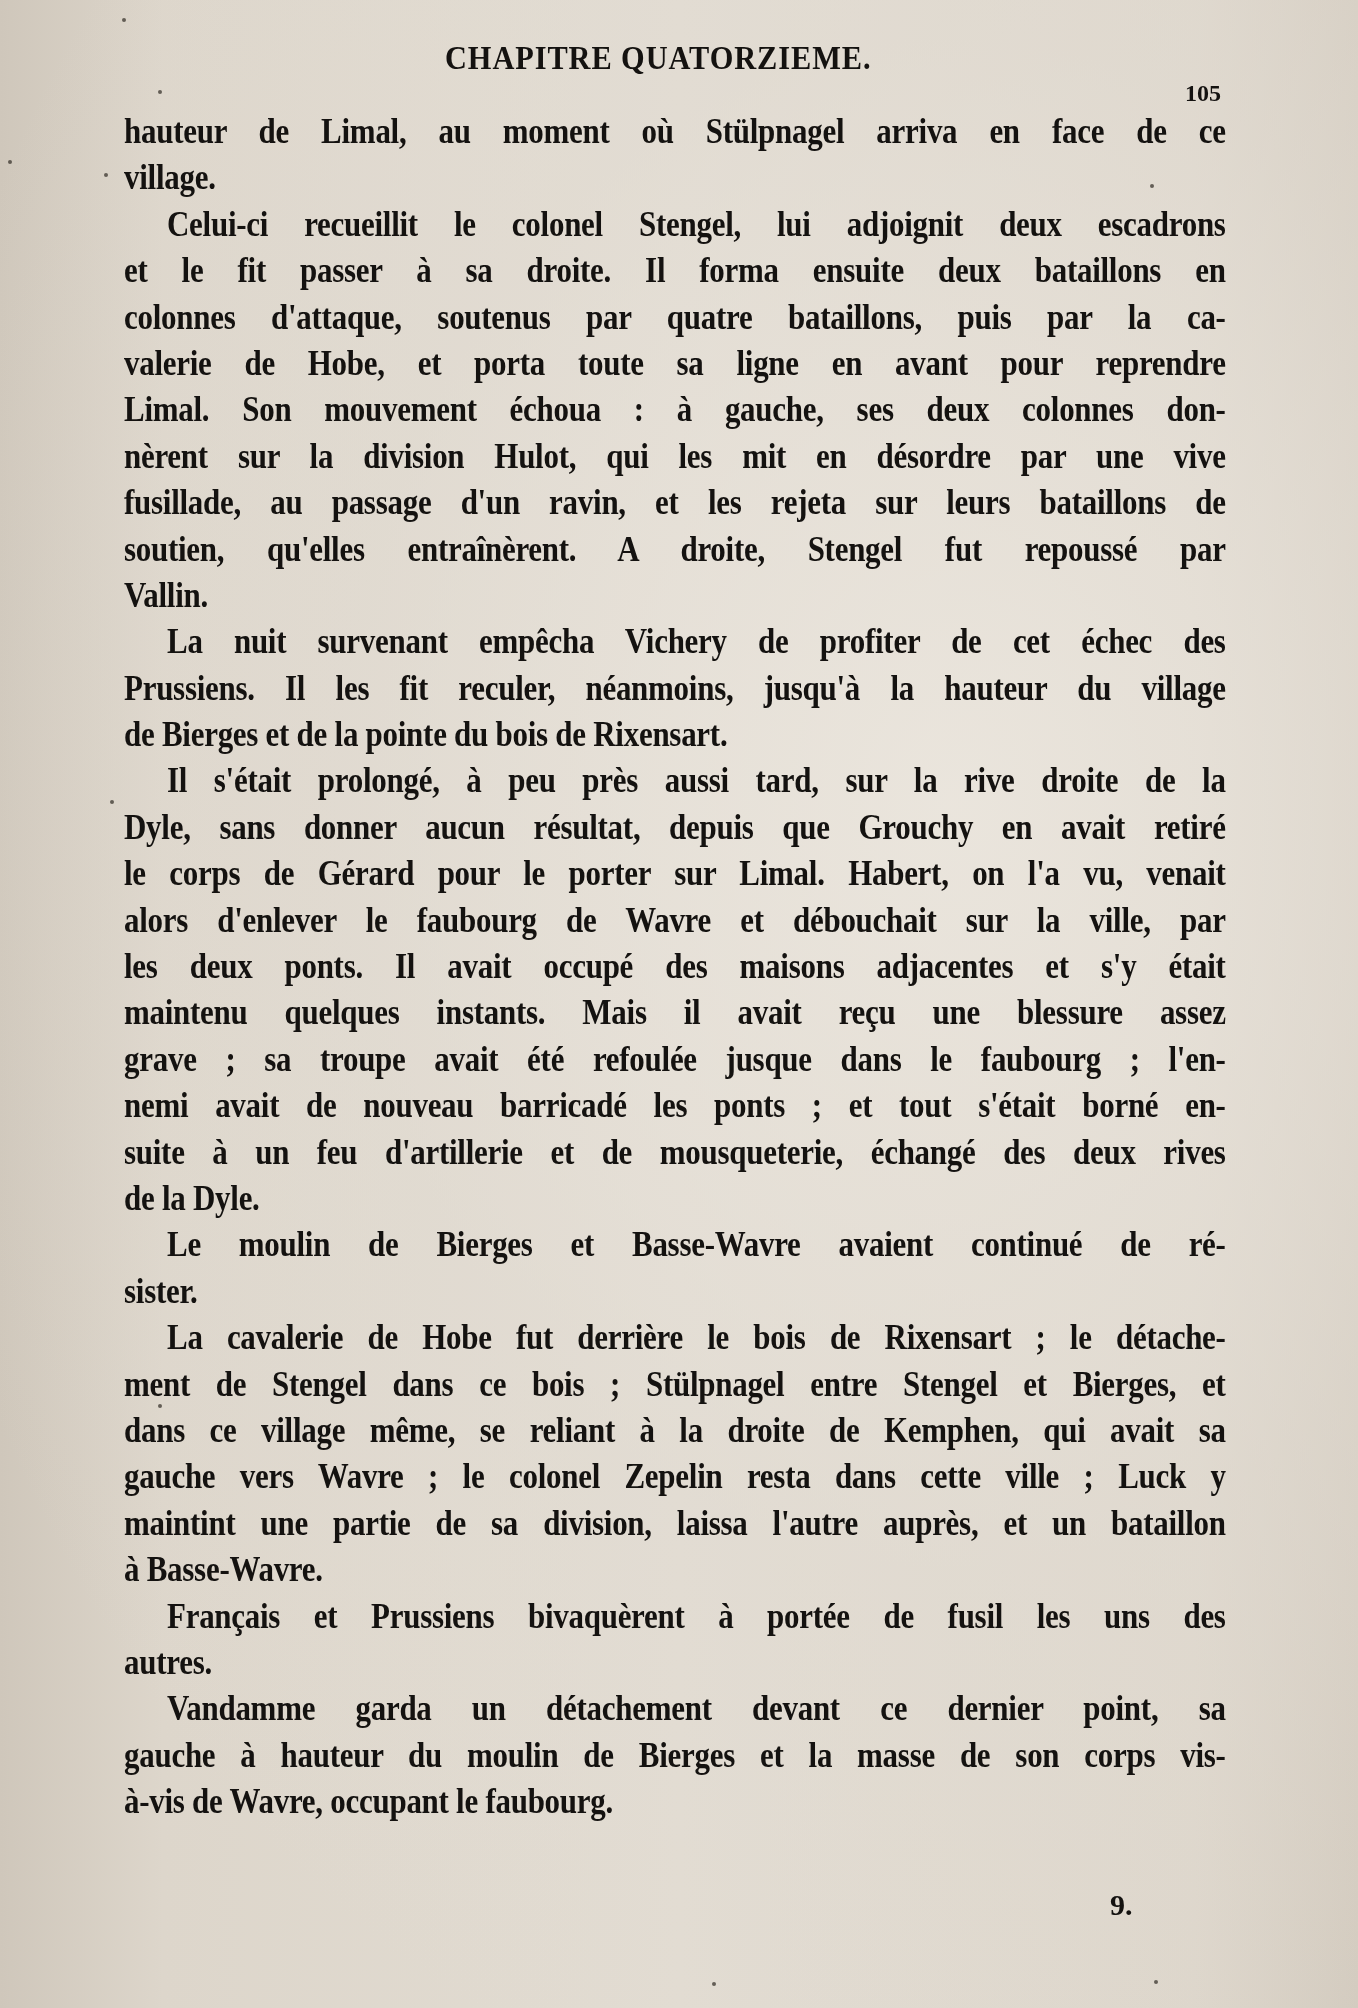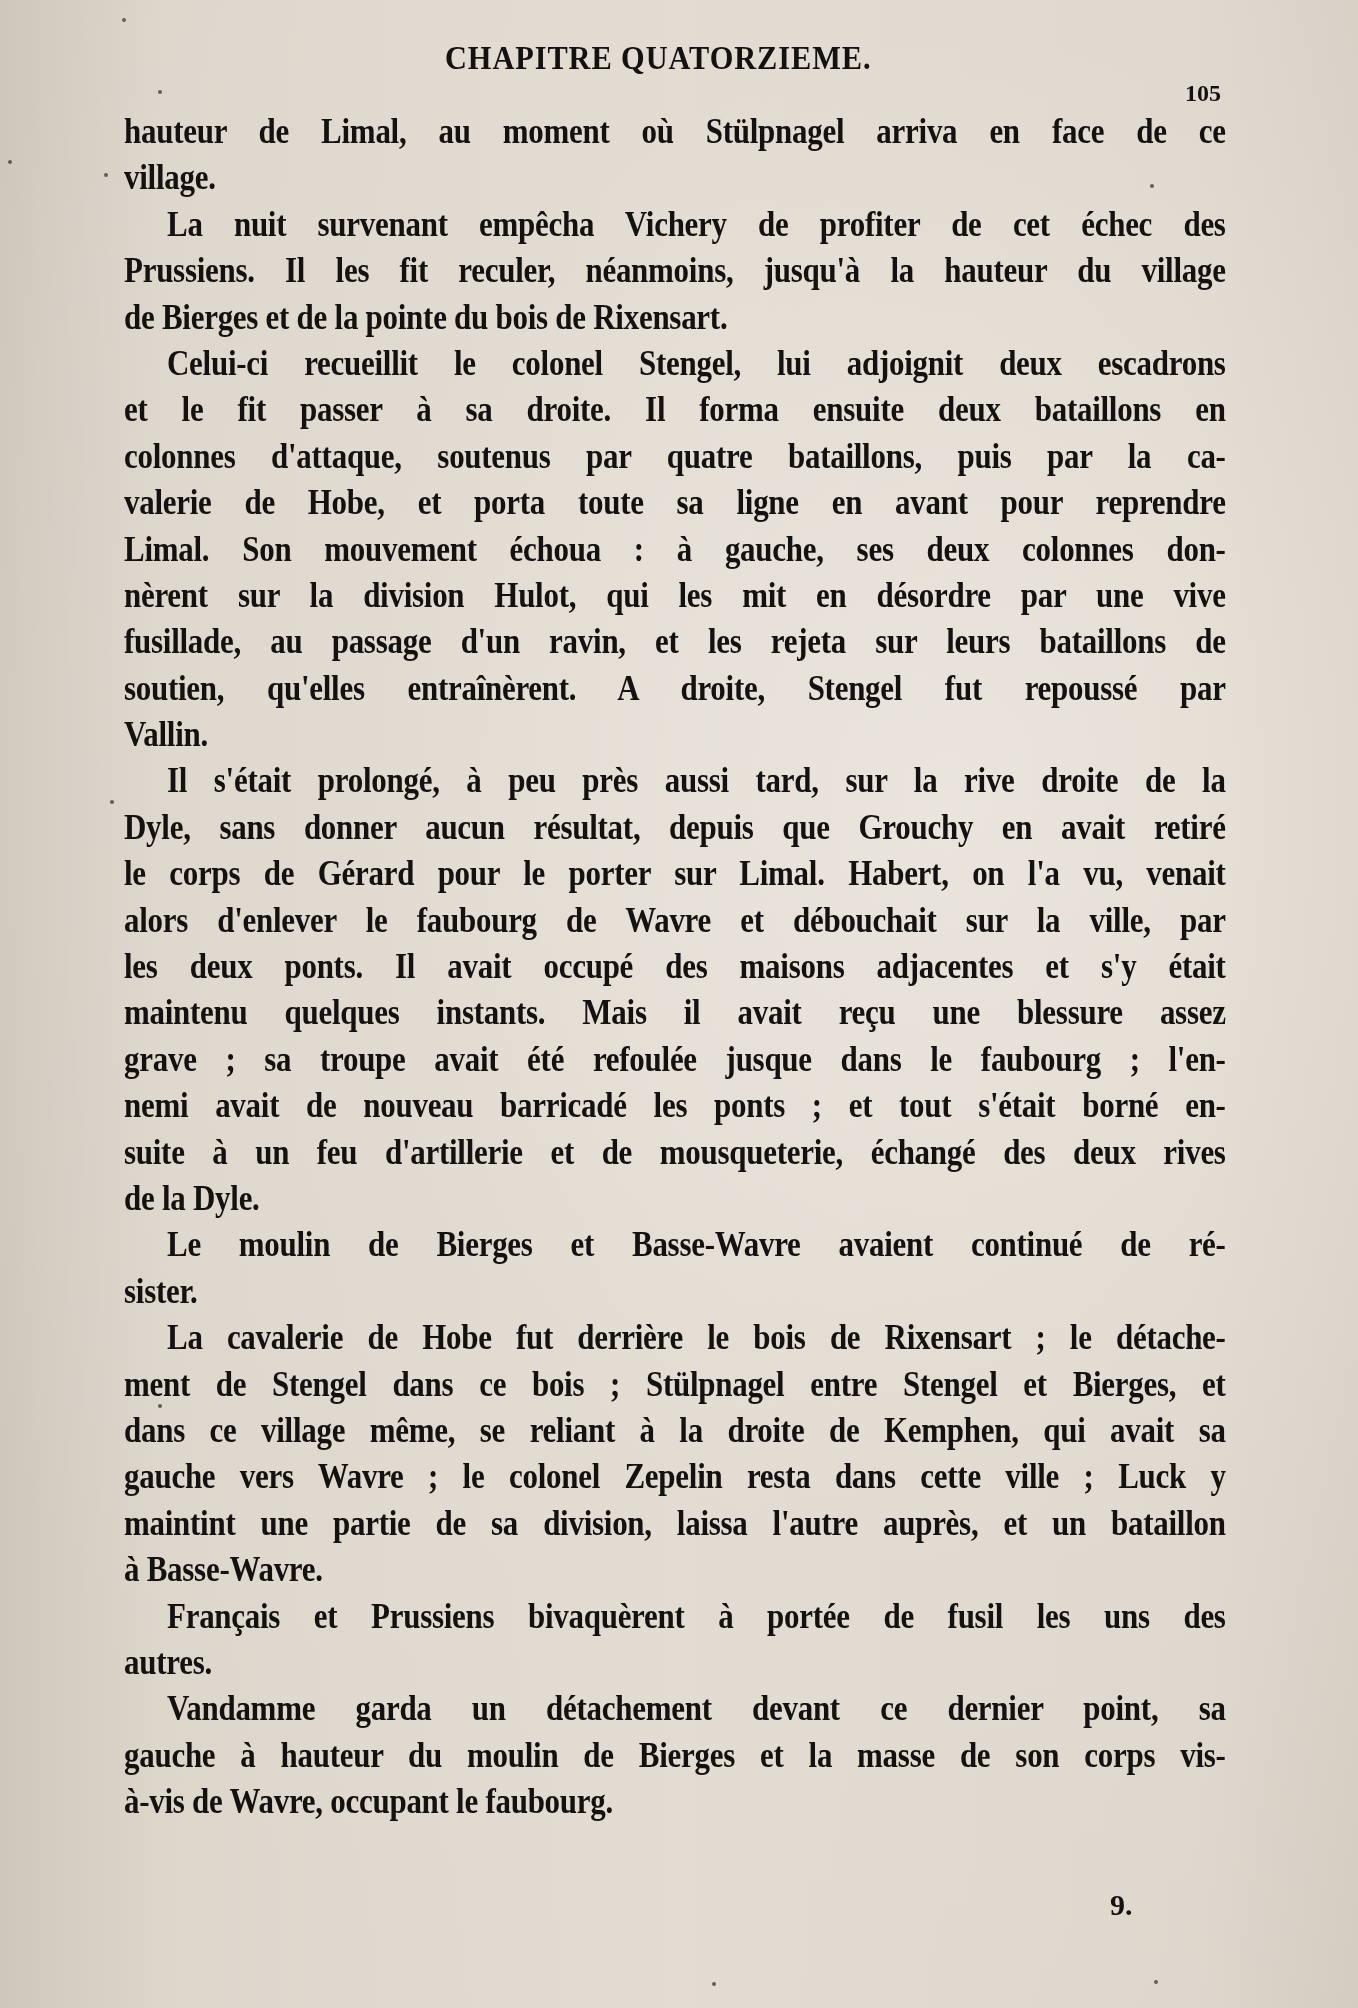--- a/index.html
+++ b/index.html
@@ -104,34 +104,34 @@
     <span class="chapter-title">CHAPITRE QUATORZIEME.</span>
     <span class="page-number">105</span>
   </div>
 
   <div class="body-text" id="body-text">
       <div class="para-block">
         <div class="line">hauteur de Limal, au moment où Stülpnagel arriva en face de ce</div>
         <div class="line last">village.</div>
       </div>
       <div class="para-block">
-        <div class="line indent">La nuit survenant empêcha Vichery de profiter de cet échec des</div>
-        <div class="line">Prussiens. Il les fit reculer, néanmoins, jusqu'à la hauteur du village</div>
-        <div class="line last">de Bierges et de la pointe du bois de Rixensart.</div>
-      </div>
-      <div class="para-block">
         <div class="line indent">Celui-ci recueillit le colonel Stengel, lui adjoignit deux escadrons</div>
         <div class="line">et le fit passer à sa droite. Il forma ensuite deux bataillons en</div>
         <div class="line">colonnes d'attaque, soutenus par quatre bataillons, puis par la ca-</div>
         <div class="line">valerie de Hobe, et porta toute sa ligne en avant pour reprendre</div>
         <div class="line">Limal. Son mouvement échoua : à gauche, ses deux colonnes don-</div>
         <div class="line">nèrent sur la division Hulot, qui les mit en désordre par une vive</div>
         <div class="line">fusillade, au passage d'un ravin, et les rejeta sur leurs bataillons de</div>
         <div class="line">soutien, qu'elles entraînèrent. A droite, Stengel fut repoussé par</div>
         <div class="line last">Vallin.</div>
+      </div>
+      <div class="para-block">
+        <div class="line indent">La nuit survenant empêcha Vichery de profiter de cet échec des</div>
+        <div class="line">Prussiens. Il les fit reculer, néanmoins, jusqu'à la hauteur du village</div>
+        <div class="line last">de Bierges et de la pointe du bois de Rixensart.</div>
       </div>
       <div class="para-block">
         <div class="line indent">Il s'était prolongé, à peu près aussi tard, sur la rive droite de la</div>
         <div class="line">Dyle, sans donner aucun résultat, depuis que Grouchy en avait retiré</div>
         <div class="line">le corps de Gérard pour le porter sur Limal. Habert, on l'a vu, venait</div>
         <div class="line">alors d'enlever le faubourg de Wavre et débouchait sur la ville, par</div>
         <div class="line">les deux ponts. Il avait occupé des maisons adjacentes et s'y était</div>
         <div class="line">maintenu quelques instants. Mais il avait reçu une blessure assez</div>
         <div class="line">grave ; sa troupe avait été refoulée jusque dans le faubourg ; l'en-</div>
         <div class="line">nemi avait de nouveau barricadé les ponts ; et tout s'était borné en-</div>

